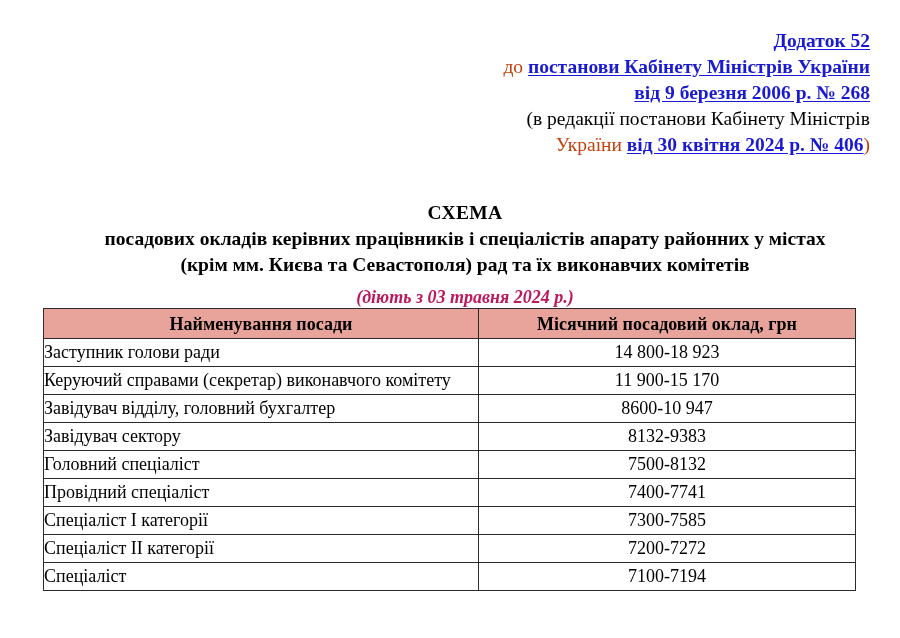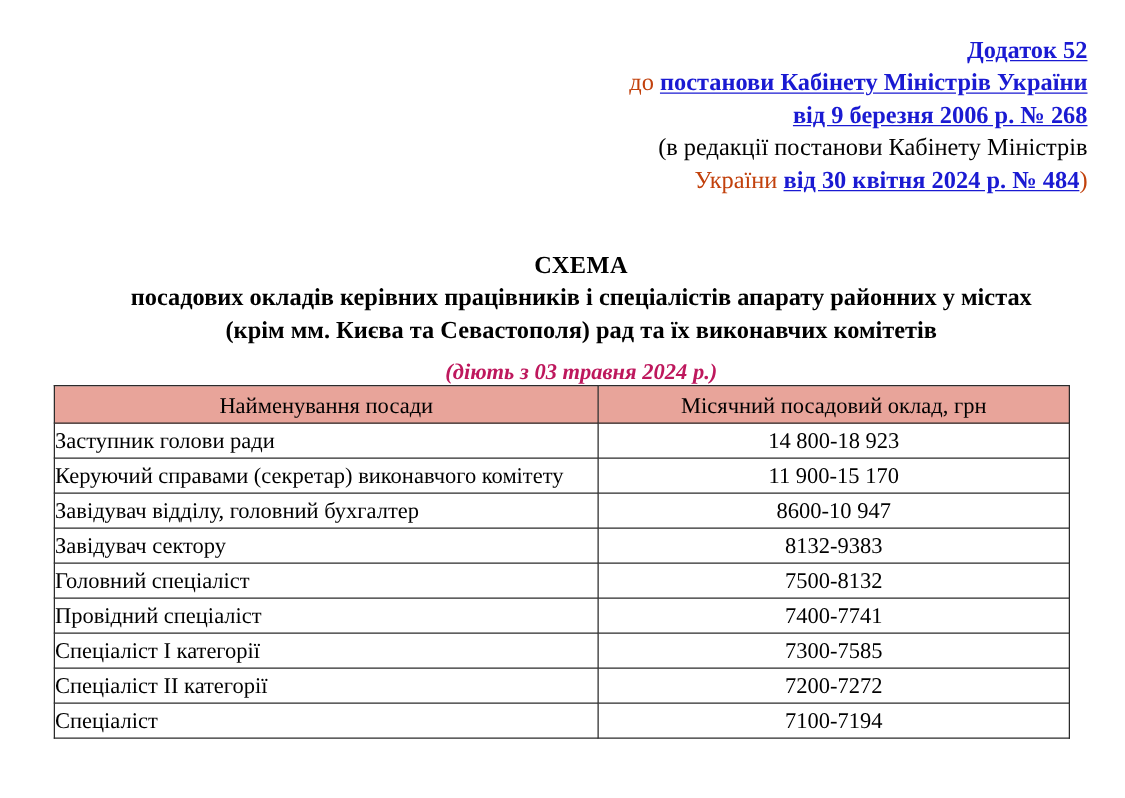--- a/index.html
+++ b/index.html
@@ -95,21 +95,21 @@
     font-size: 18px;
   }
   .salary-table th,
   .salary-table td {
     border: 1px solid #2b2b2b;
     padding: 0;
     vertical-align: middle;
   }
   .salary-table thead th {
     background: #e8a49a;
-    font-weight: normal;
+    font-weight: bold;
     font-size: 18px;
     height: 29px;
     line-height: 22px;
     border-color: #2b2b2b;
     margin-top: 24px;
   }
   .col-pos { width: 435px; }
   .col-pay { width: 377px; }
 
   .salary-table tbody td {
@@ -135,21 +135,21 @@
 </head>
 <body>
 
 <div class="page">
 
   <div class="ref-block">
     <span class="ref-line"><a class="lnk">Додаток 52</a></span>
     <span class="ref-line"><span class="plain">до </span><a class="lnk regular">постанови Кабінету Міністрів України</a></span>
     <span class="ref-line"><a class="lnk regular">від 9 березня 2006 р. № 268</a></span>
     <span class="ref-line">(в редакції постанови Кабінету Міністрів</span>
-    <span class="ref-line"><span class="plain">України </span><a class="lnk regular">від 30 квітня 2024 р. № 484</a><span class="plain">)</span></span>
+    <span class="ref-line"><span class="plain">України </span><a class="lnk regular">від 30 квітня 2024 р. № 406</a><span class="plain">)</span></span>
   </div>
 
   <div class="doc-title-block">
     <div class="scheme-word">СХЕМА</div>
     <div class="title-line">посадових окладів керівних працівників і спеціалістів апарату районних у містах</div>
     <div class="title-line">(крім мм. Києва та Севастополя) рад та їх виконавчих комітетів</div>
     <div class="effect-note">(діють з 03 травня 2024 р.)</div>
   </div>
 
   <table class="salary-table">

